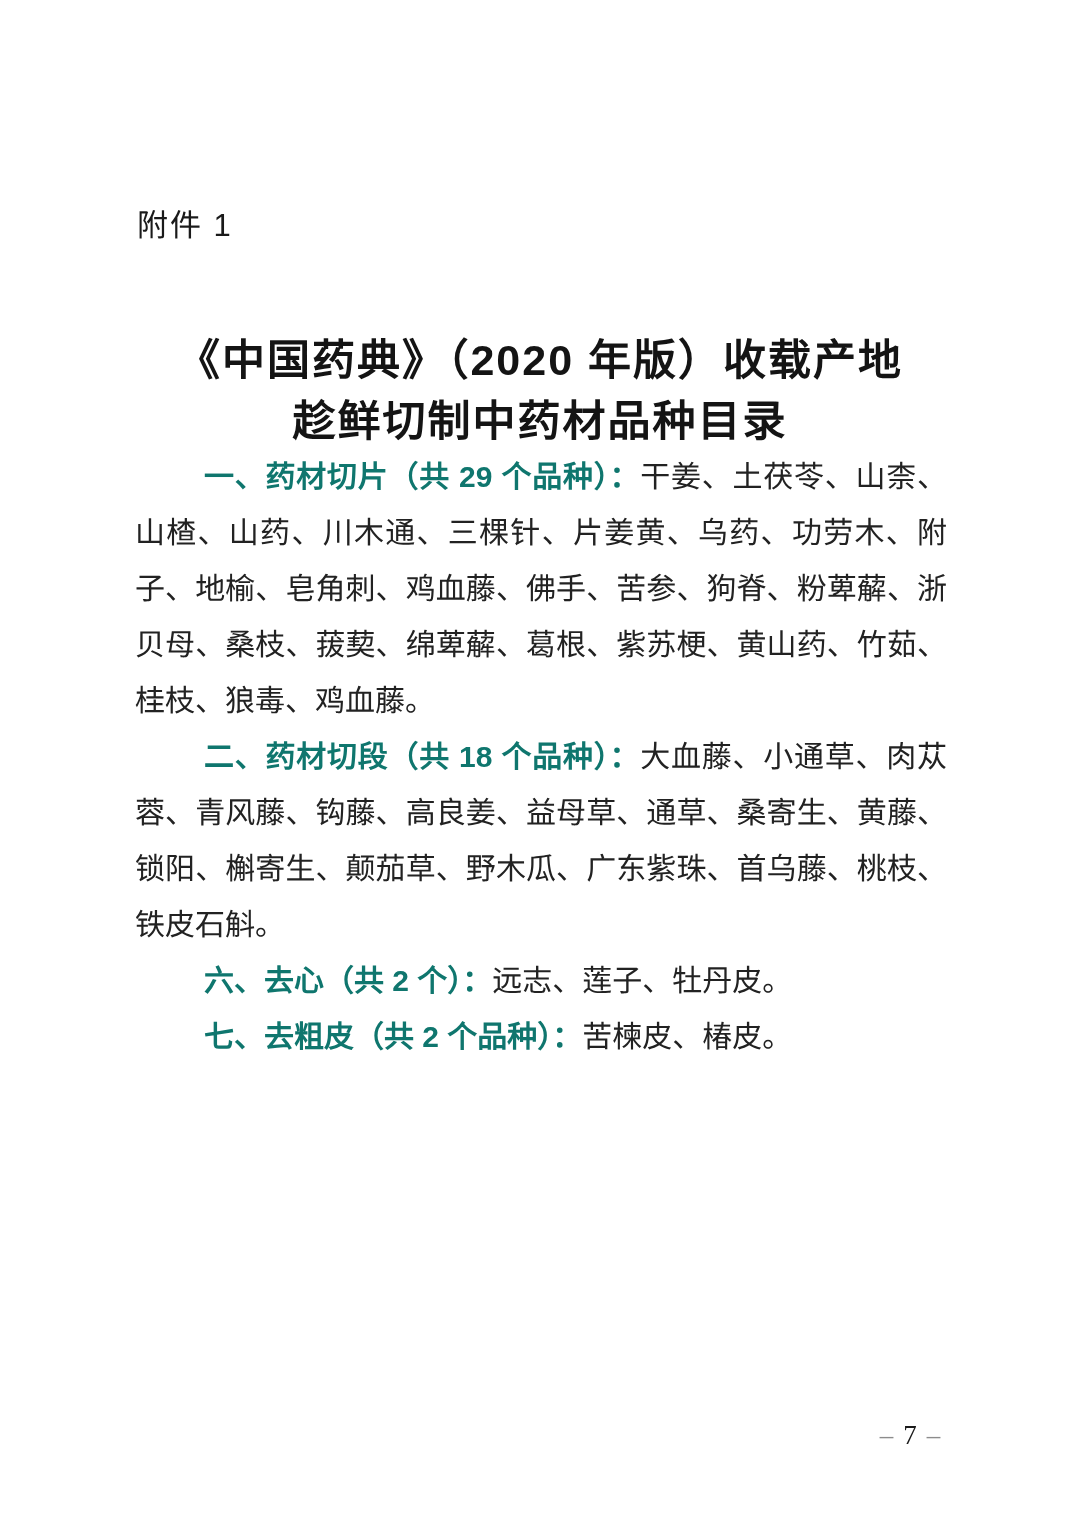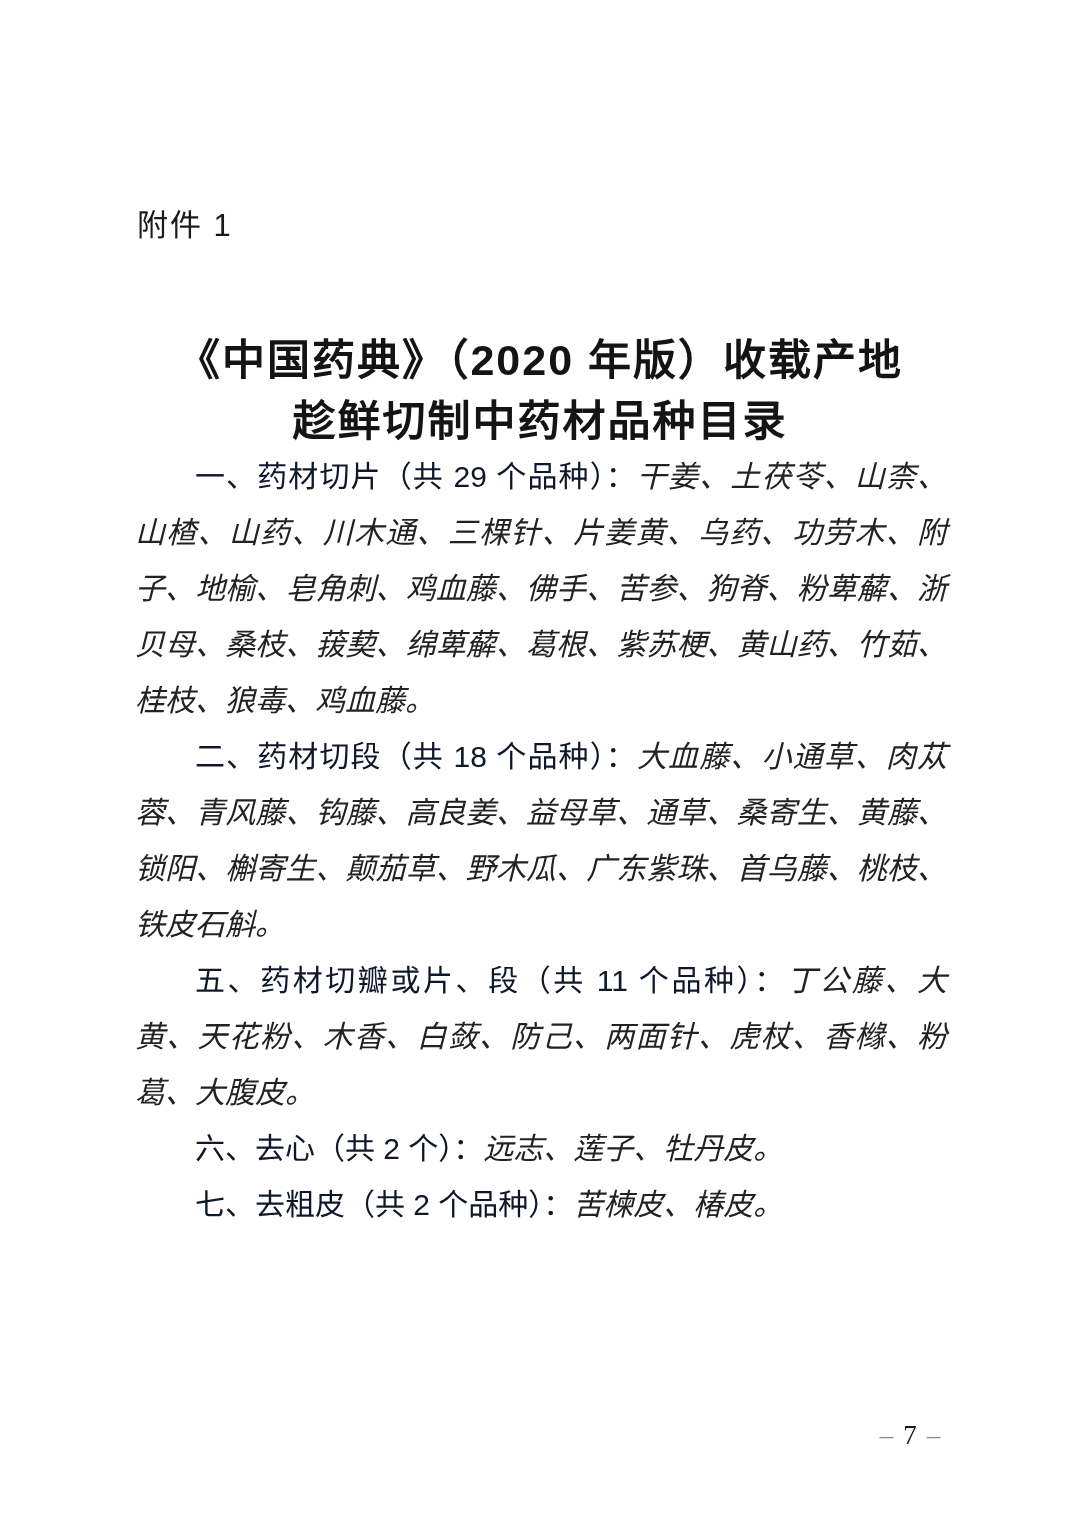--- a/index.html
+++ b/index.html
@@ -46,28 +46,28 @@
     text-justify: inter-ideograph;
     color: #1c1c1c;
   }
   .doc-body p {
     margin: 0;
     padding: 0;
     text-indent: 2em;
   }
   .sec-label {
     font-family: "Liberation Sans", "DejaVu Sans", sans-serif;
-    font-weight: 400;
-    color: #0f172a;
+    font-weight: 700;
+    color: #0f766e;
+    margin-left: 9px;
   }
   .sec-content {
     font-family: "Liberation Serif", "DejaVu Serif", serif;
     font-weight: 400;
     color: #222222;
-    font-style: italic;
   }
   .page-number {
     position: absolute;
     left: 840px;
     top: 1420px;
     width: 140px;
     text-align: center;
     font-size: 27px;
     font-family: "Liberation Serif", "DejaVu Serif", serif;
     color: #1a1a1a;
@@ -85,21 +85,20 @@
   <div class="attachment-label">附件 1</div>
 
   <div class="doc-title">
     <div>《中国药典》（2020 年版）收载产地</div>
     <div>趁鲜切制中药材品种目录</div>
   </div>
 
   <div class="doc-body">
     <p><span class="sec-label">一、药材切片（共 29 个品种）：</span><span class="sec-content">干姜、土茯苓、山柰、山楂、山药、川木通、三棵针、片姜黄、乌药、功劳木、附子、地榆、皂角刺、鸡血藤、佛手、苦参、狗脊、粉萆薢、浙贝母、桑枝、菝葜、绵萆薢、葛根、紫苏梗、黄山药、竹茹、桂枝、狼毒、鸡血藤。</span></p>
     <p><span class="sec-label">二、药材切段（共 18 个品种）：</span><span class="sec-content">大血藤、小通草、肉苁蓉、青风藤、钩藤、高良姜、益母草、通草、桑寄生、黄藤、锁阳、槲寄生、颠茄草、野木瓜、广东紫珠、首乌藤、桃枝、铁皮石斛。</span></p>
-    <p><span class="sec-label">五、药材切瓣或片、段（共 11 个品种）：</span><span class="sec-content">丁公藤、大黄、天花粉、木香、白蔹、防己、两面针、虎杖、香橼、粉葛、大腹皮。</span></p>
     <p><span class="sec-label">六、去心（共 2 个）：</span><span class="sec-content">远志、莲子、牡丹皮。</span></p>
     <p><span class="sec-label">七、去粗皮（共 2 个品种）：</span><span class="sec-content">苦楝皮、椿皮。</span></p>
   </div>
 
   <div class="page-number">
     <span class="dash">–</span><span>7</span><span class="dash">–</span>
   </div>
 
 </div>
 

